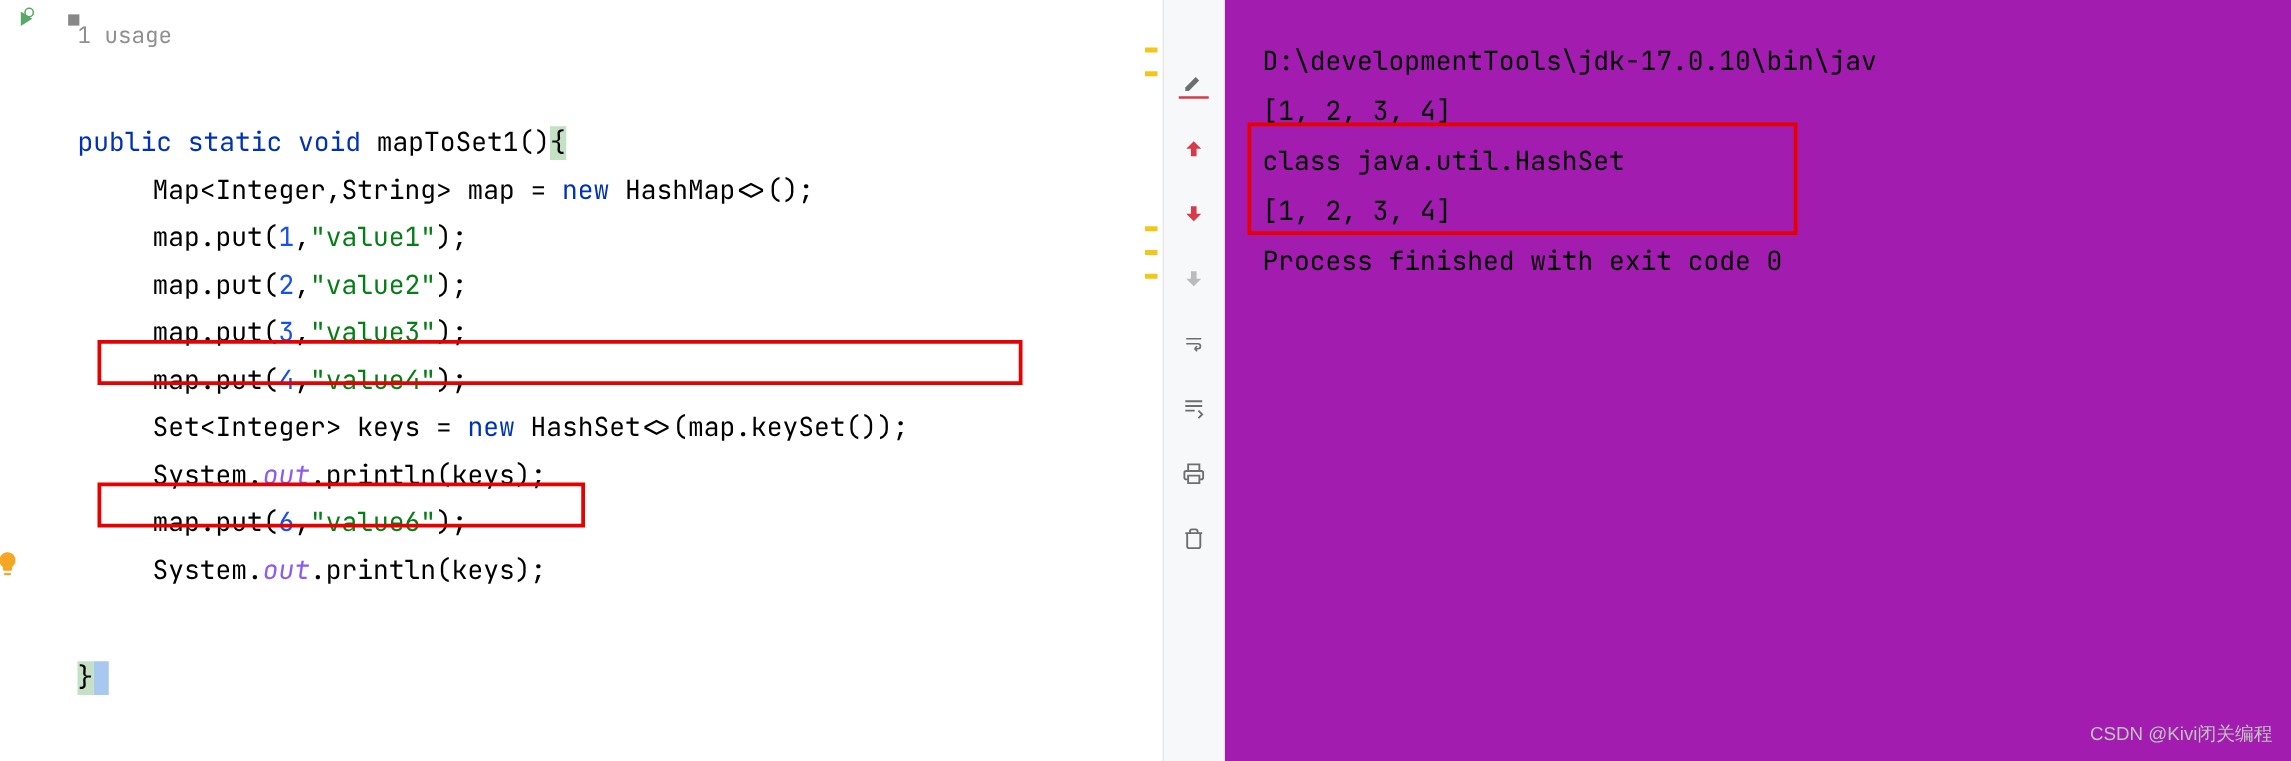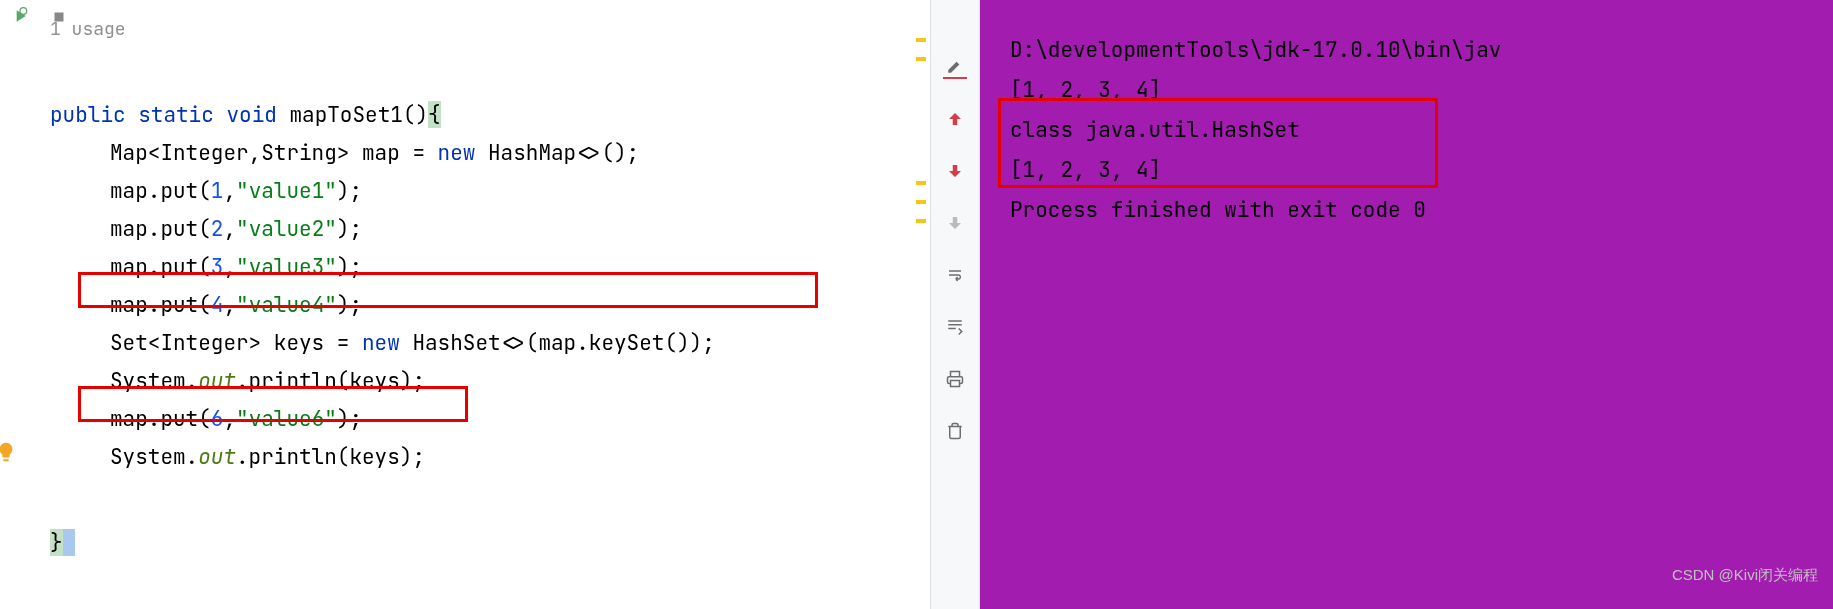--- a/index.html
+++ b/index.html
@@ -8,37 +8,37 @@
       font-size: 21px;
       background: #ffffff;
       display: flex;
       width: 1833px;
       height: 609px;
       overflow: hidden;
     }
     .editor-panel {
       flex: 0 0 930px;
       background: #ffffff;
-      padding: 10px 0 10px 20px;
+      padding: 10px 0 10px 32px;
       position: relative;
     }
     .code-line {
       line-height: 38px;
       white-space: pre;
       position: relative;
     }
     .usage-hint {
       color: #909090;
       font-size: 18px;
       padding-left: 30px;
     }
     .kw-public, .kw-static, .kw-void, .kw-new { color: #0033B3; }
     .kw-string { color: #067D17; }
     .kw-number { color: #1750EB; }
-    .kw-field-italic { font-style: italic; color: #4d7c0f; }
+    .kw-field-italic { font-style: italic; color: #8b5cf6; }
     .hl-green { background: #C5E1C5; }
     .hl-cursor { background: #A8C8F0; }
     .red-box {
       border: 3px solid #E60000;
       position: absolute;
       pointer-events: none;
     }
     .gutter-markers {
       position: absolute;
       right: 0;
@@ -83,21 +83,21 @@
       white-space: pre;
       color: #000000;
       font-size: 21px;
     }
     .red-box-output {
       border: 3px solid #E60000;
       position: absolute;
     }
     .watermark {
       position: absolute;
-      bottom: 24px;
+      bottom: 12px;
       right: 15px;
       color: #C0C0C0;
       font-size: 15px;
       font-family: sans-serif;
     }
     .bulb-icon {
       position: absolute;
       left: -5px;
       bottom: 140px;
       color: #F5A623;

